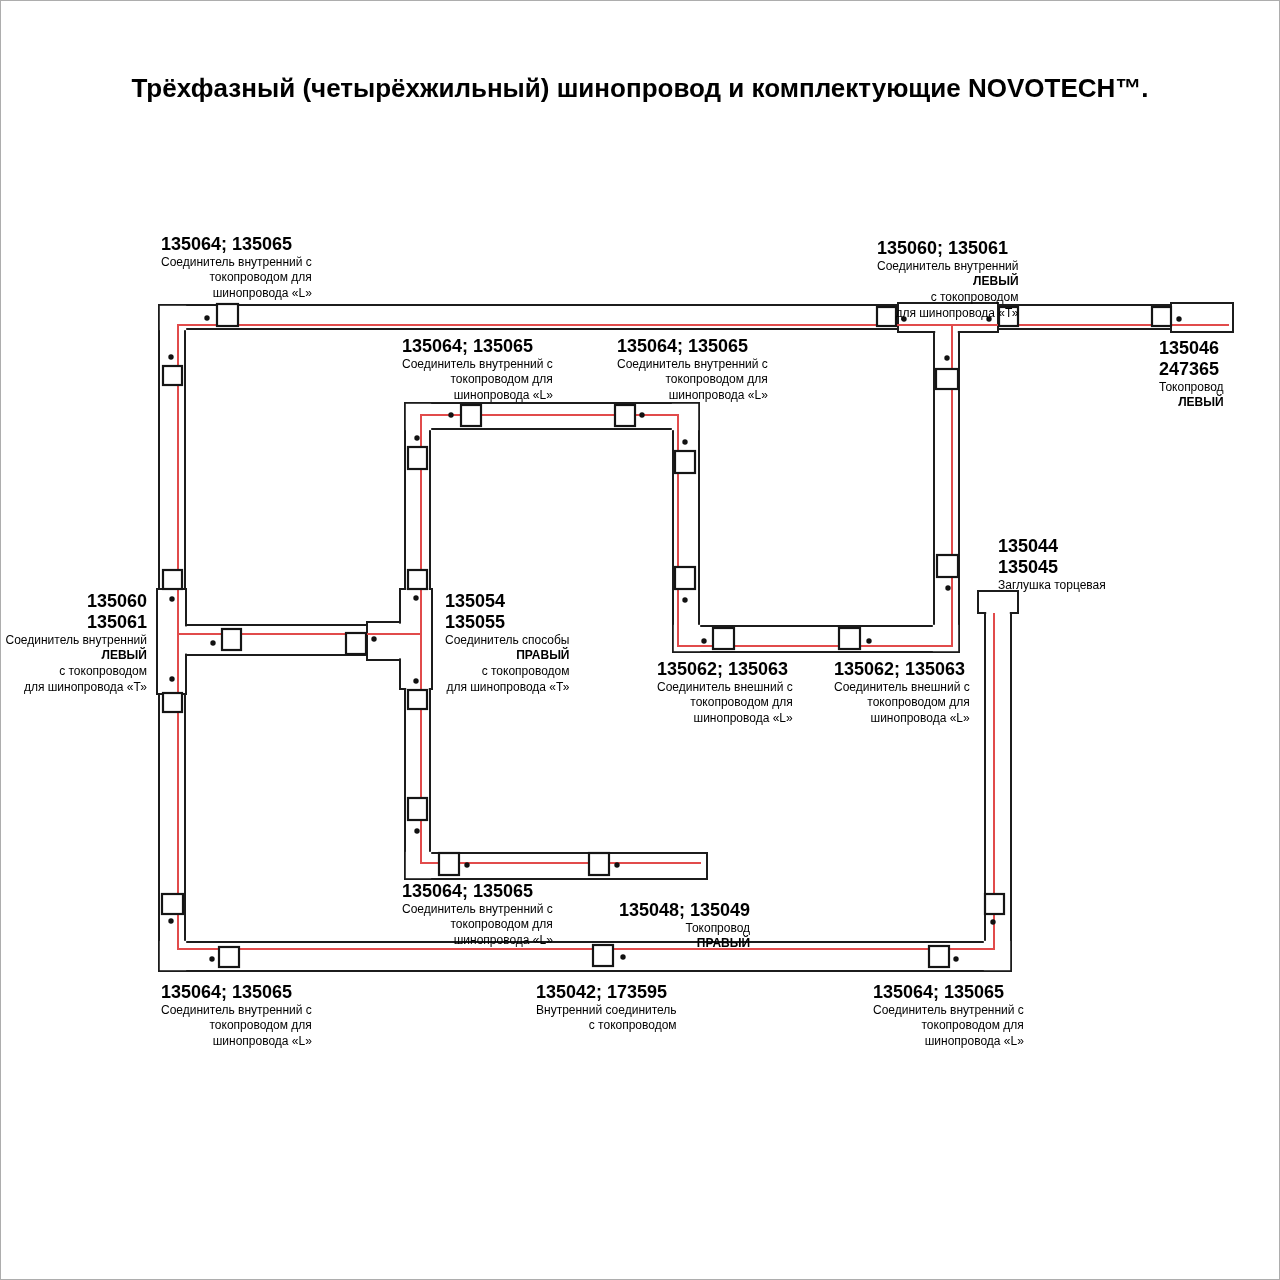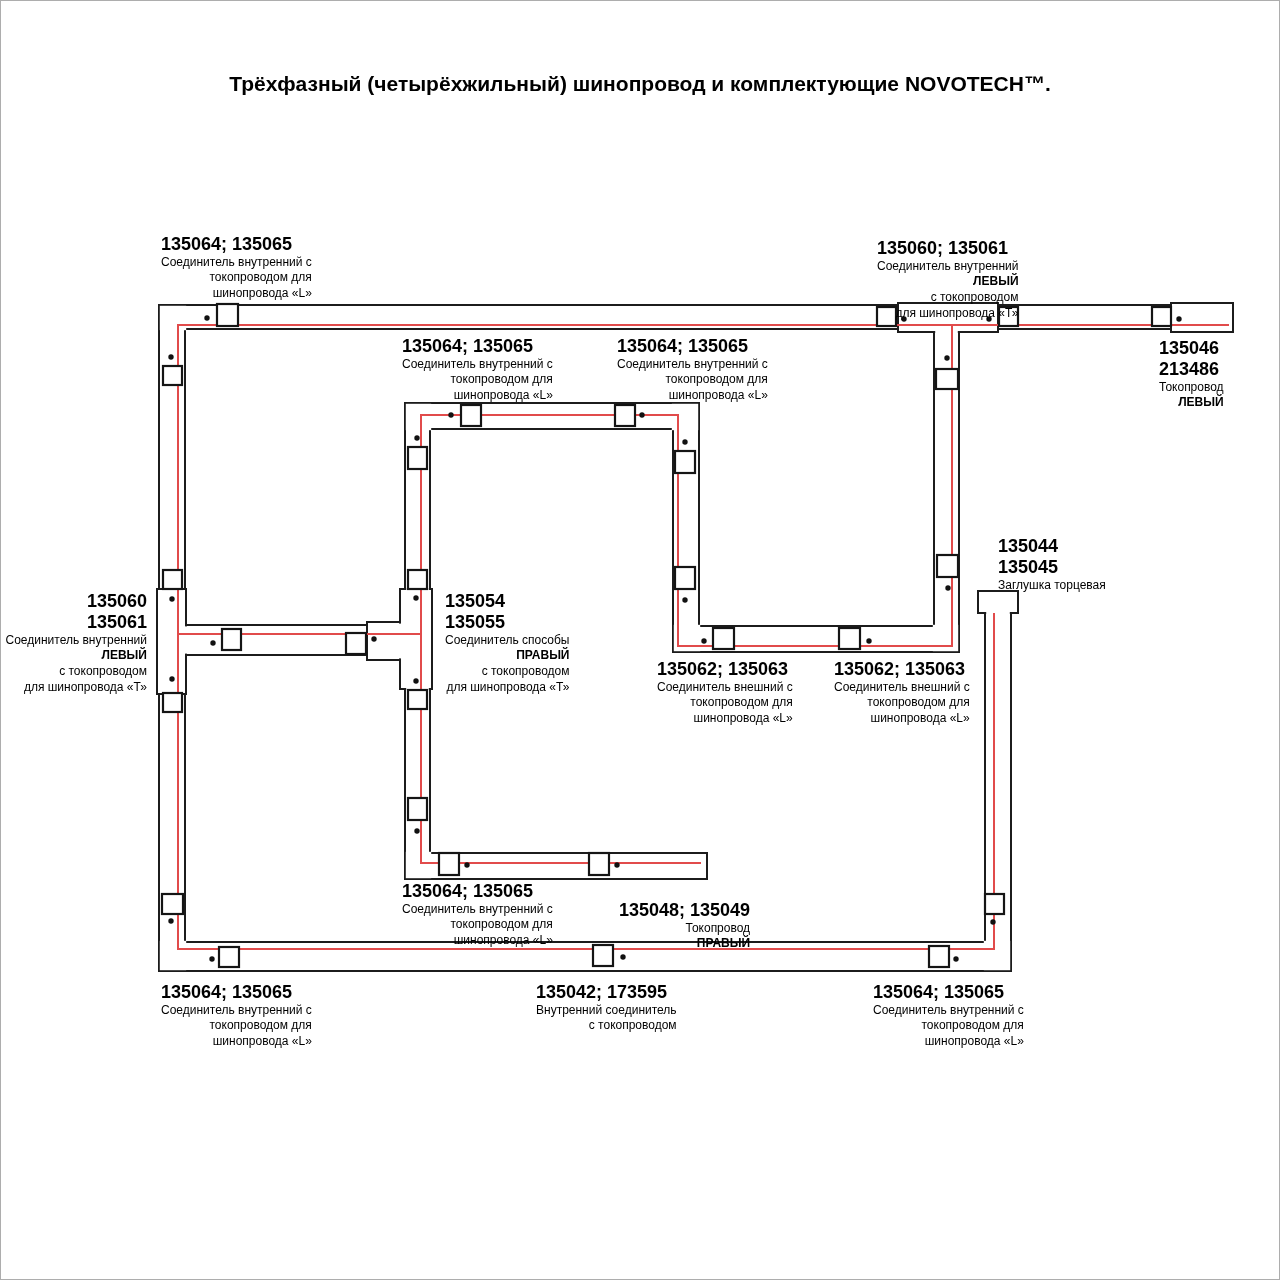--- a/index.html
+++ b/index.html
@@ -1,20 +1,20 @@
 <!DOCTYPE html>
 <html><head>
 <meta charset="utf-8">
 <style>
   html,body{margin:0;padding:0;background:#fff;}
   .page{position:relative;width:1280px;height:1280px;background:#fff;
         font-family:"Liberation Sans", sans-serif;color:#000;
         border:1px solid #adadad;box-sizing:border-box;overflow:hidden;}
   .titlebox{position:absolute;left:0;right:0;top:66px;text-align:center;}
-  .titlebox div{font-size:21px;font-weight:bold;line-height:1.62;color:#000;}
+  .titlebox div{font-size:26px;font-weight:bold;line-height:1.62;color:#000;}
   svg.diagram{position:absolute;left:0;top:0;width:1280px;height:1280px;}
   .lbl{position:absolute;white-space:nowrap;}
   .lbl .h{font-weight:bold;font-size:18px;line-height:1.16;color:#000;}
   .lbl .s{font-size:12px;line-height:1.3;color:#000;text-align:right;}
   .lbl .b{font-weight:bold;}
   .ra{text-align:right;}
 </style>
 </head>
 <body>
 
@@ -145,21 +145,21 @@
   <div class="lbl" style="left:876px;top:237px">
     <div class="h">135060; 135061</div>
     <div class="s">Соединитель внутренний</div>
     <div class="s b">ЛЕВЫЙ</div>
     <div class="s">с токопроводом</div>
     <div class="s">для шинопровода «Т»</div>
   </div>
 
   <div class="lbl" style="left:1158px;top:337px">
     <div class="h">135046</div>
-    <div class="h">213486</div>
+    <div class="h">247365</div>
     <div class="s">Токопровод</div>
     <div class="s b">ЛЕВЫЙ</div>
   </div>
 
   <div class="lbl" style="left:401px;top:335px">
     <div class="h">135064; 135065</div>
     <div class="s">Соединитель внутренний с</div>
     <div class="s">токопроводом для</div>
     <div class="s">шинопровода «L»</div>
   </div>

